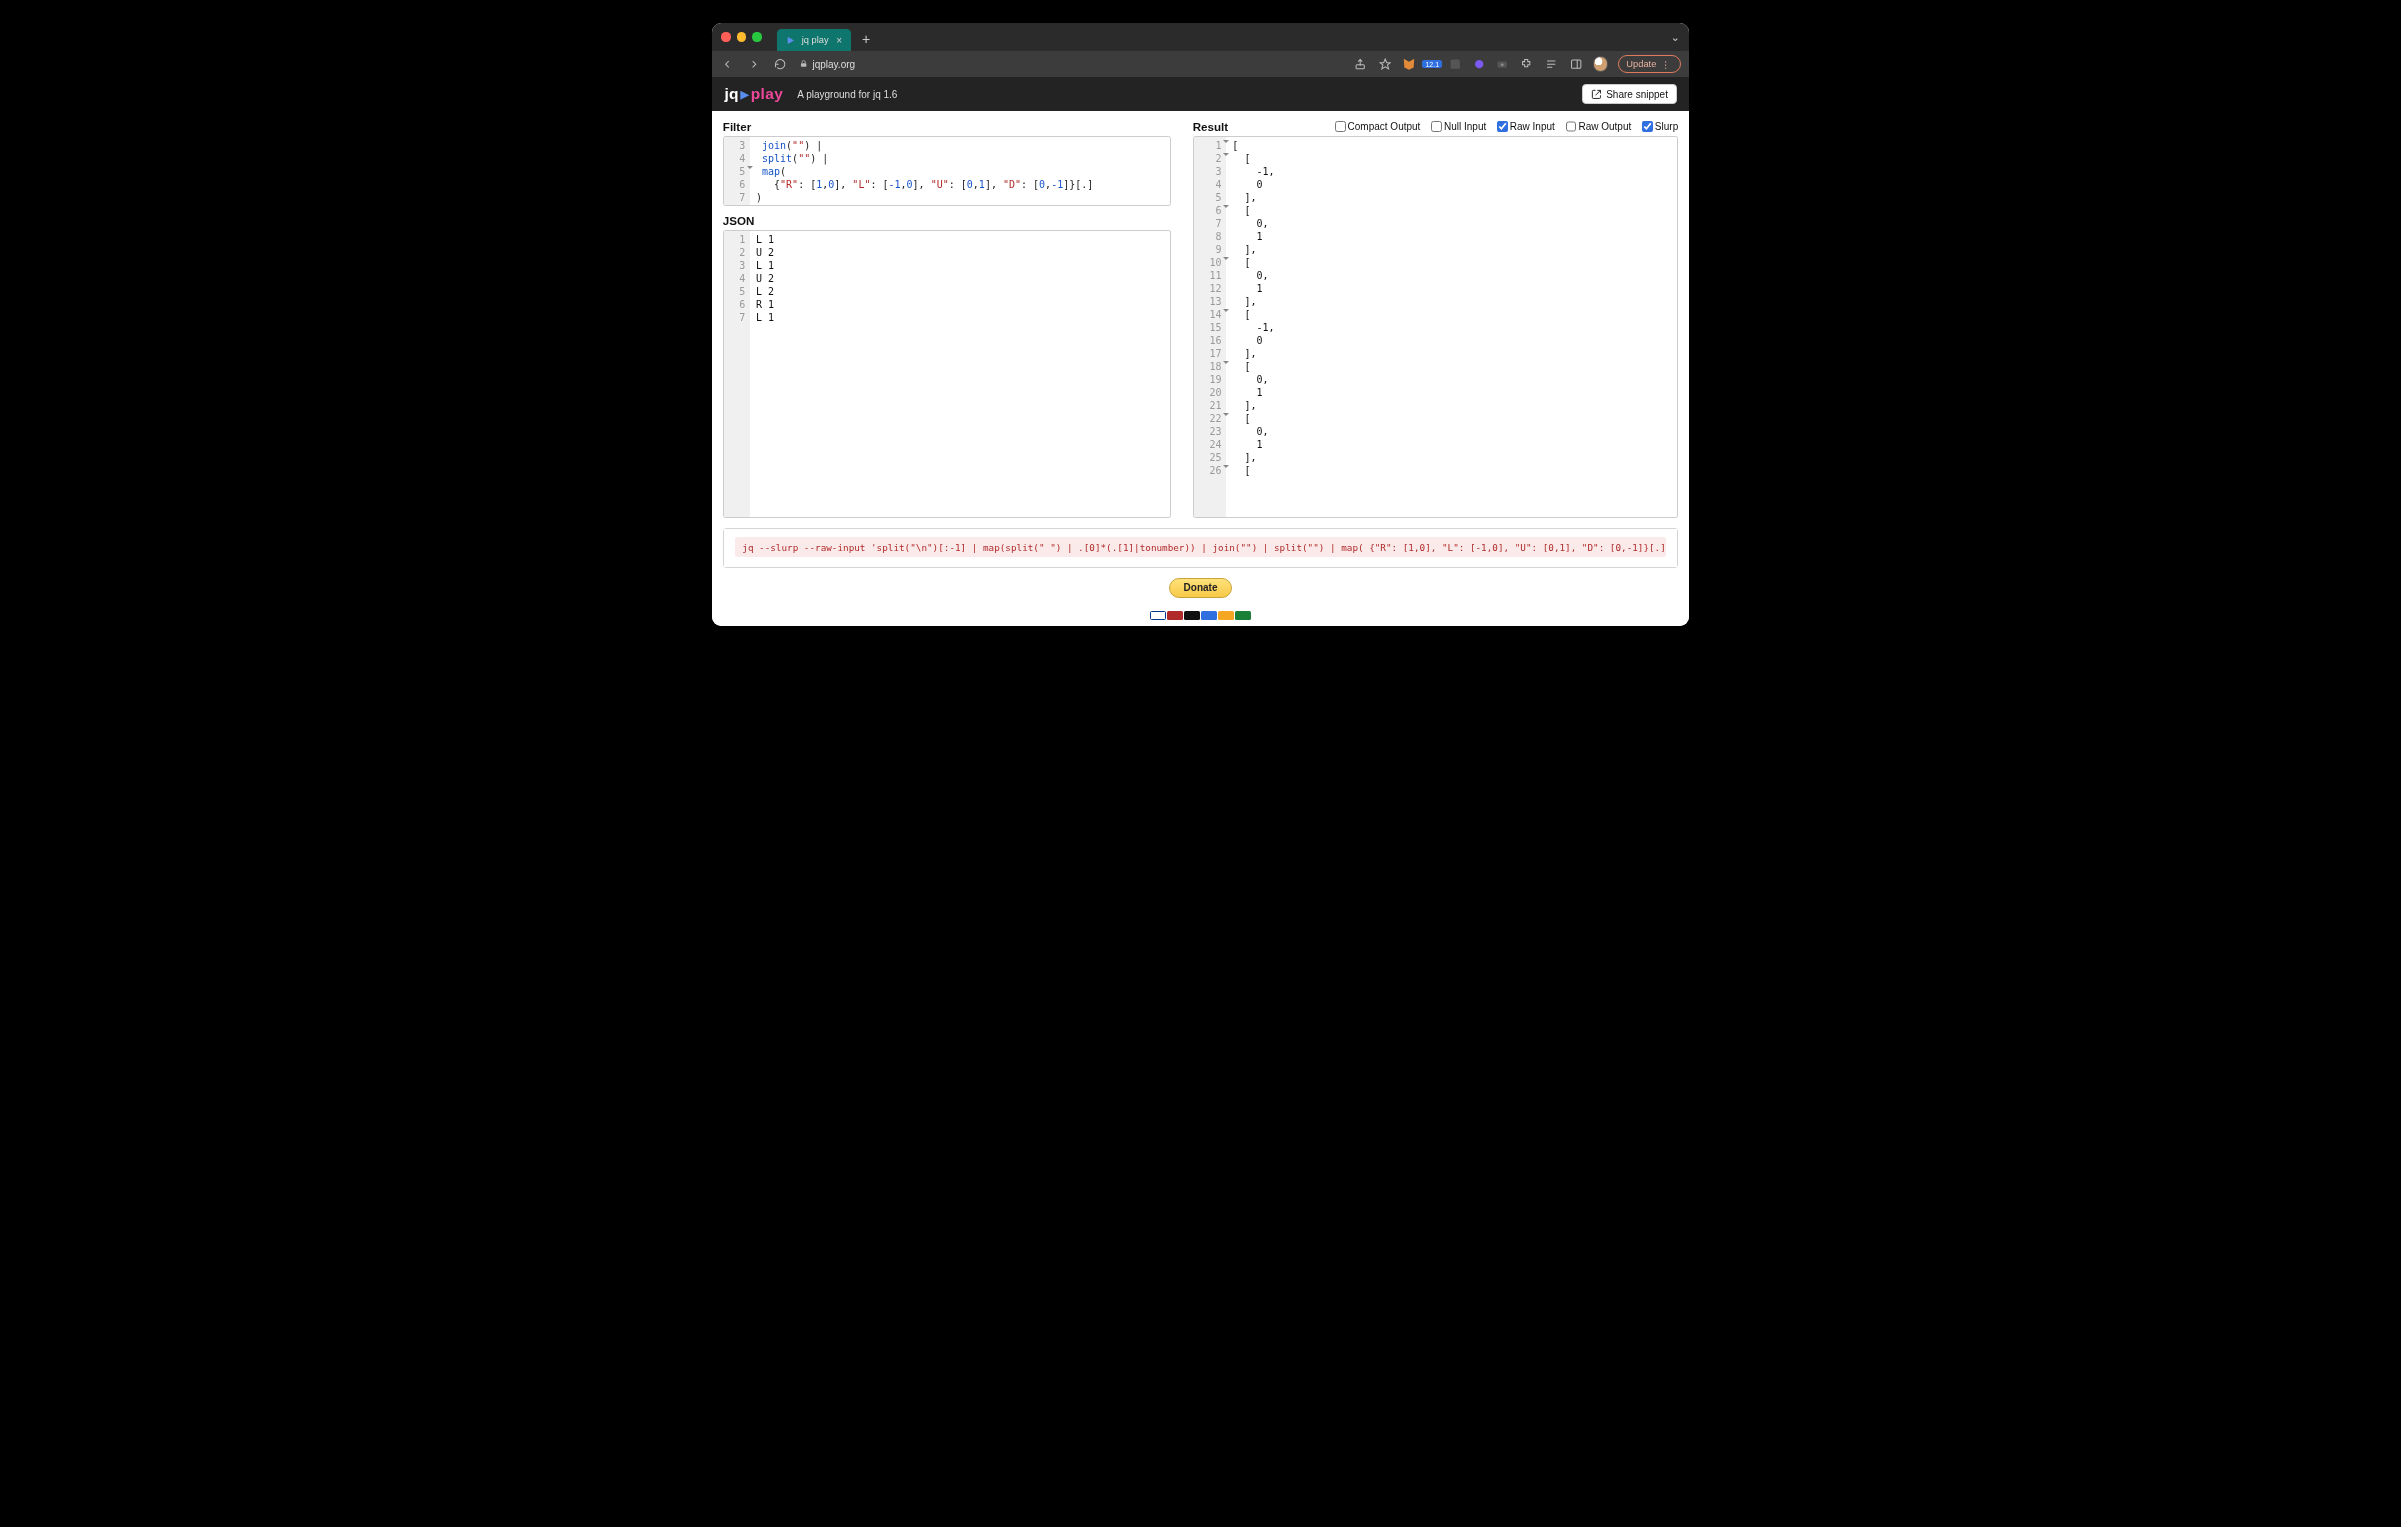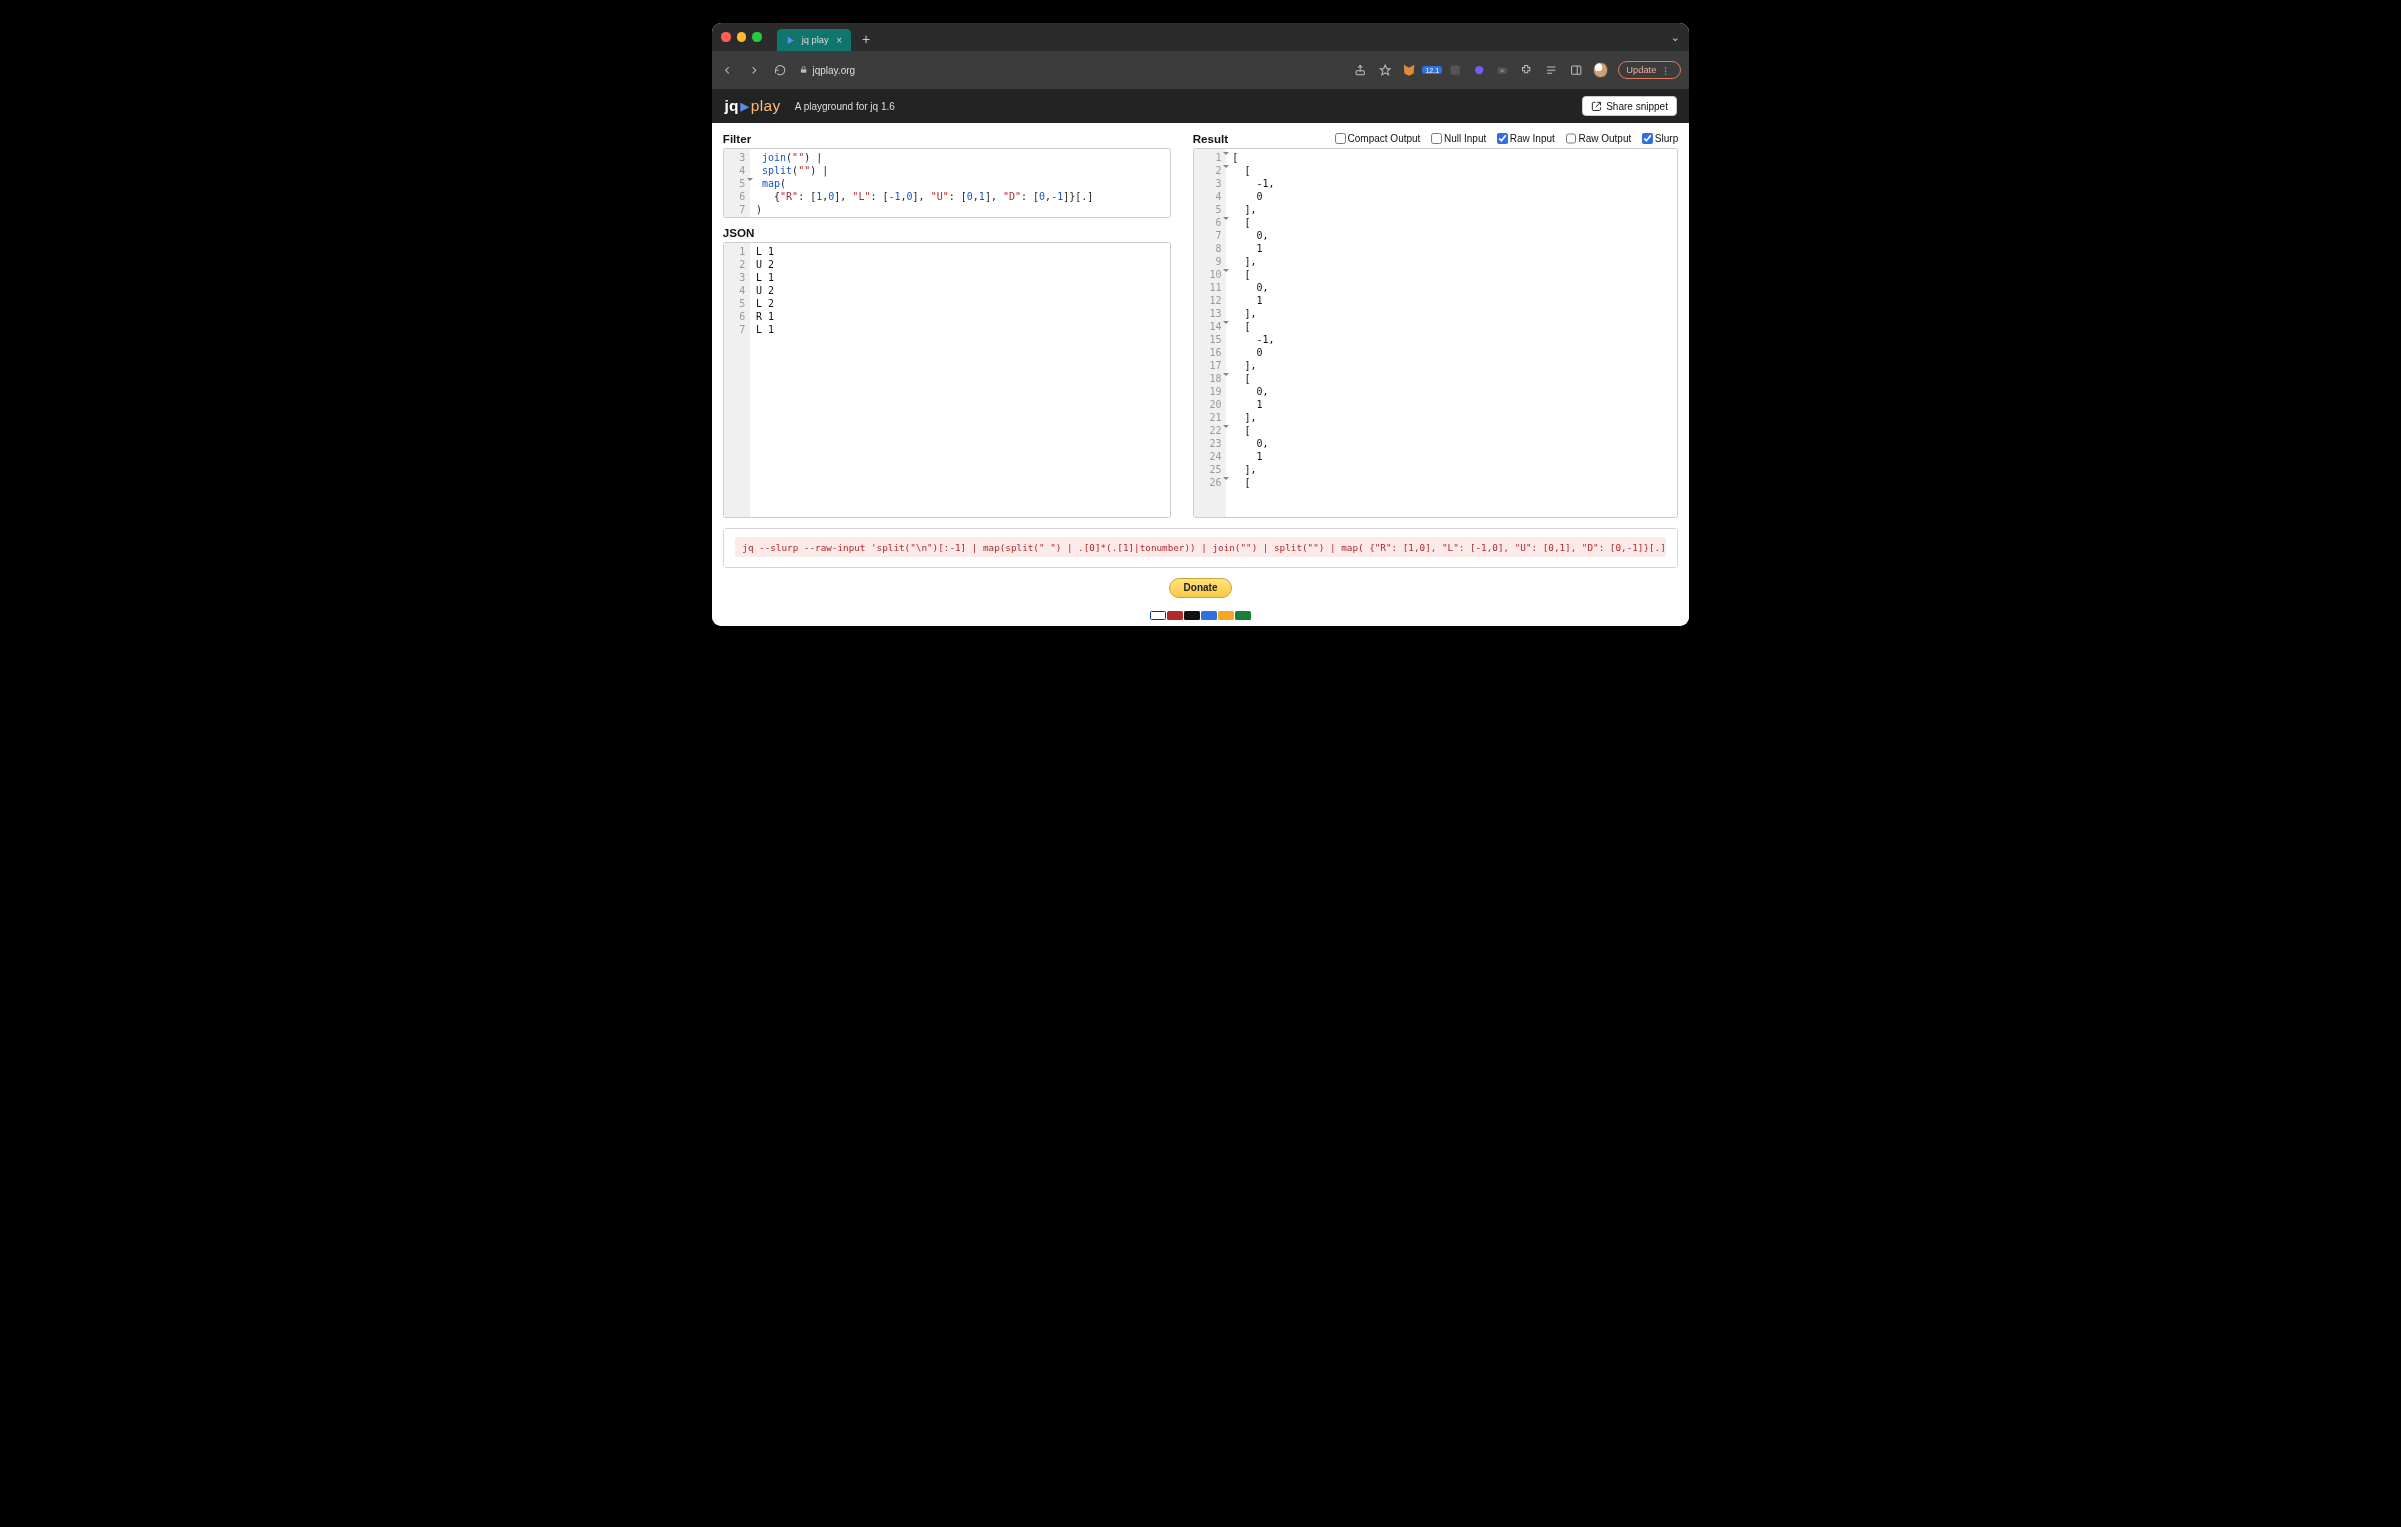--- a/index.html
+++ b/index.html
@@ -12,36 +12,36 @@
   .tl { width: 9.3px; height: 9.3px; border-radius: 50%; }
   .tl.red { background: #ff5f57; }
   .tl.yellow { background: #febc2e; }
   .tl.green { background: #28c840; }
   .tab { display: flex; align-items: center; gap: 6.2px; background: #0f766e; color: #ddd; height: 21.7px; padding: 0 7.7px; border-radius: 4.6px 4.6px 0 0; font-size: 9.3px; margin-top: 6.2px; }
   .tab .favicon { width: 10.8px; height: 10.8px; }
   .tab .close { color: #ccc; font-size: 10px; padding: 0 1.5px; }
   .newtab { color: #ccc; font-size: 14px; margin-left: 4.6px; margin-top: 3.1px; }
   .tab-overflow { margin-left: auto; color: #ccc; font-size: 10.8px; }
   
-  .toolbar { height: 38px; background: #3c3c3c; display: flex; align-items: center; padding: 0 7.7px; gap: 10.8px; color: #ccc; }
+  .toolbar { height: 26px; background: #3c3c3c; display: flex; align-items: center; padding: 0 7.7px; gap: 10.8px; color: #ccc; }
   .tb-btn { width: 15.5px; height: 15.5px; display: flex; align-items: center; justify-content: center; color: #bbb; }
   .tb-btn svg { width: 12.4px; height: 12.4px; stroke: currentColor; fill: none; stroke-width: 2; }
   .addr { display: flex; align-items: center; gap: 4.6px; font-size: 10px; color: #ddd; }
   .lock { width: 9.3px; height: 9.3px; }
   .toolbar-right { margin-left: auto; display: flex; align-items: center; gap: 9.3px; }
   .ext-icon { width: 14px; height: 14px; display: flex; align-items: center; justify-content: center; font-size: 8.5px; color: #ddd; }
   .ext-badge { background: #2f6fe0; color: #fff; font-size: 7px; padding: 0.8px 3.1px; border-radius: 2.3px; }
   .avatar { width: 15.5px; height: 15.5px; border-radius: 50%; background: radial-gradient(circle at 35% 30%, #fff 0 30%, #d0a070 31% 100%); border:0.8px solid #555; }
   .update-btn { border: 0.8px solid #e07a5f; color: #e8b0a0; background: transparent; border-radius: 10.8px; padding: 2.3px 9.3px 2.3px 7.7px; font-size: 9.3px; display: flex; align-items: center; gap: 4.6px; }
   .update-dots { letter-spacing: 0.8px; }
   
   .app-header { height: 34px; background: #232323; color: #fff; display: flex; align-items: center; padding: 0 12.4px; gap: 14px; }
   .logo { font-weight: 700; font-size: 15.5px; letter-spacing: 0.4px; display: flex; align-items: center; gap: 1.5px; }
   .logo .play { color: #5a8dee; font-size: 10.8px; }
-  .logo .playword { color: #fdba74; font-weight: 400; }
+  .logo .playword { color: #ec4899; font-weight: 700; }
   .tagline { color: #ddd; font-size: 10px; }
   .share-btn { margin-left: auto; background: #fff; color: #111; border: 0.8px solid #ccc; border-radius: 3.9px; padding: 3.9px 7.7px; font-size: 10px; display: flex; align-items: flex-start; gap: 4.6px; }
   
   .content { flex: 1; background: #fff; display: flex; flex-direction: column; overflow: hidden; }
   .panels { display: flex; gap: 21.7px; padding: 9.3px 10.8px 0 10.8px; flex: 1; min-height: 0; }
   .col { display: flex; flex-direction: column; min-width: 0; }
   .col.left { flex: 1 1 48%; }
   .col.right { flex: 1 1 52%; }
   .panel-head { font-weight: 700; font-size: 11.6px; color: #111; margin-bottom: 3.1px; display: flex; align-items: center; }
   .options { display: flex; gap: 10.8px; font-size: 10px; font-weight: 400; margin-left: auto; }

